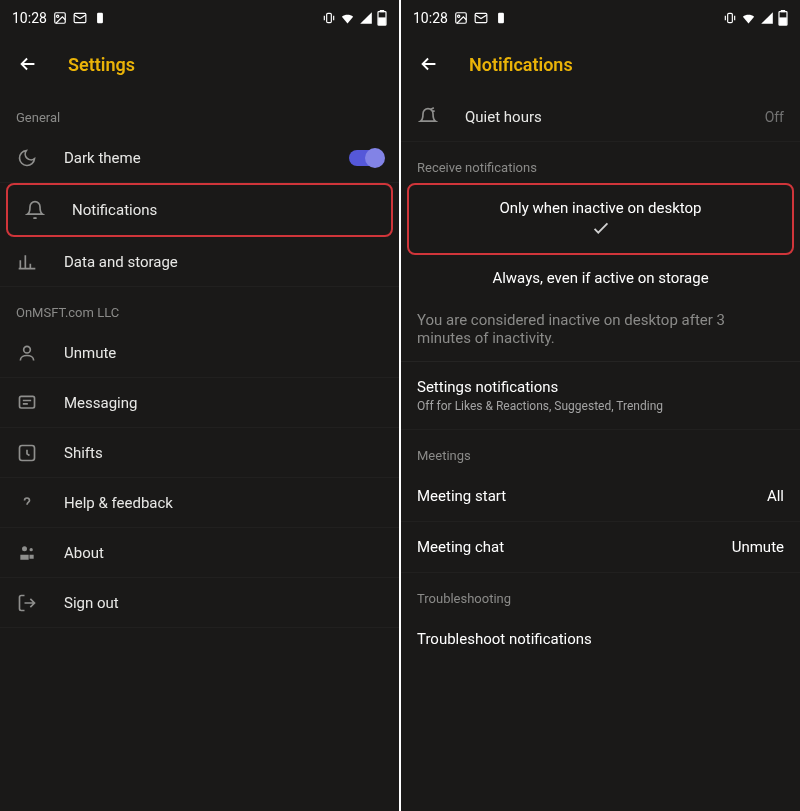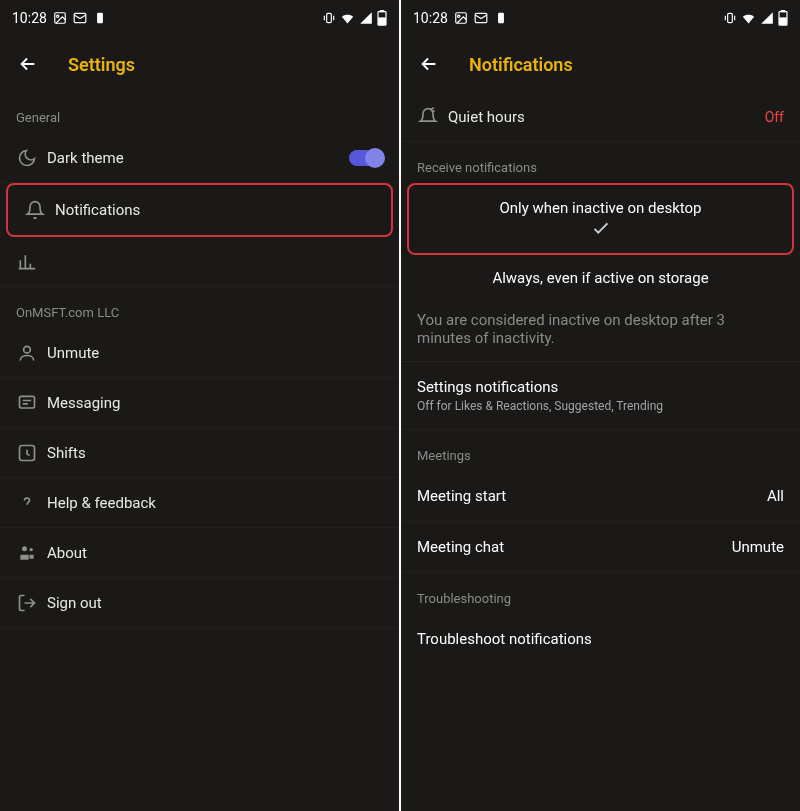--- a/index.html
+++ b/index.html
@@ -45,27 +45,27 @@
   .section-header {
     padding: 18px 16px 8px 16px;
     font-size: 13px;
     color: #8a8a88;
   }
   .list-item {
     display: flex;
     align-items: center;
     padding: 12px 16px;
     min-height: 50px;
-    gap: 9px;
+    gap: 26px;
     border-bottom: 1px solid rgba(255,255,255,0.03);
     cursor: pointer;
   }
   .list-item .icon-slot { width: 22px; height: 22px; display:flex; align-items:center; justify-content:center; color:#8f8f8d; }
   .list-item .label { font-size: 15px; color: #e8e8e6; flex: 1; }
-  .list-item .trail { font-size: 14px; color: #ef4444; margin-left: 32px; }
+  .list-item .trail { font-size: 14px; color: #737373; margin-left: 32px; }
   .toggle {
     width: 34px; height: 16px; border-radius: 10px;
     background: #5558d9;
     position: relative;
   }
   .toggle::after {
     content: ""; position: absolute; right: -2px; top: -2px;
     width: 20px; height: 20px; border-radius: 50%;
     background: #8283e6;
   }
@@ -184,20 +184,21 @@
       <div class="label">Notifications</div>
     </div>
   </div>
 
   <div class="list-item">
     <div class="icon-slot">
       <svg width="20" height="20" viewBox="0 0 24 24" fill="none" stroke="#8f8f8d" stroke-width="2">
           <path d="M4 20V10M10 20V4M16 20v-6M22 20H2"></path>
         </svg>
     </div>
+    <div class="label">Data and storage</div>
   </div>
 
   <div class="section-header">OnMSFT.com LLC</div>
 
   <div class="list-item">
     <div class="icon-slot">
       <svg width="20" height="20" viewBox="0 0 24 24" fill="none" stroke="#8f8f8d" stroke-width="2">
           <circle cx="12" cy="8" r="4"></circle>
           <path d="M4 21c0-4 4-6 8-6s8 2 8 6"></path>
         </svg>

